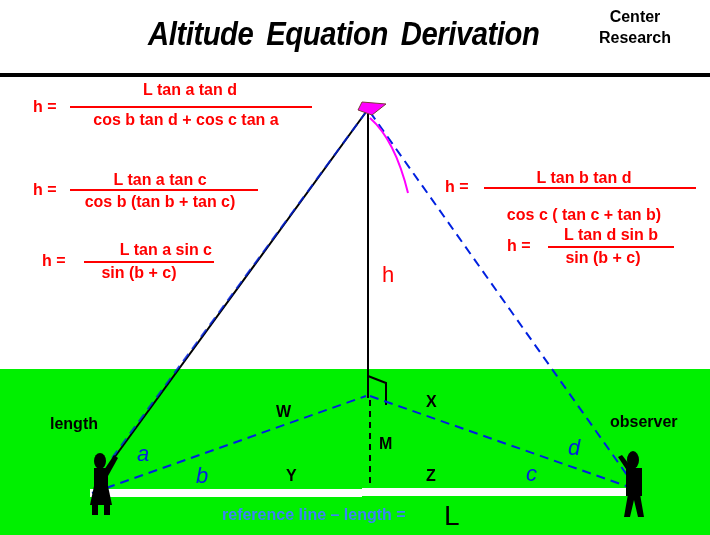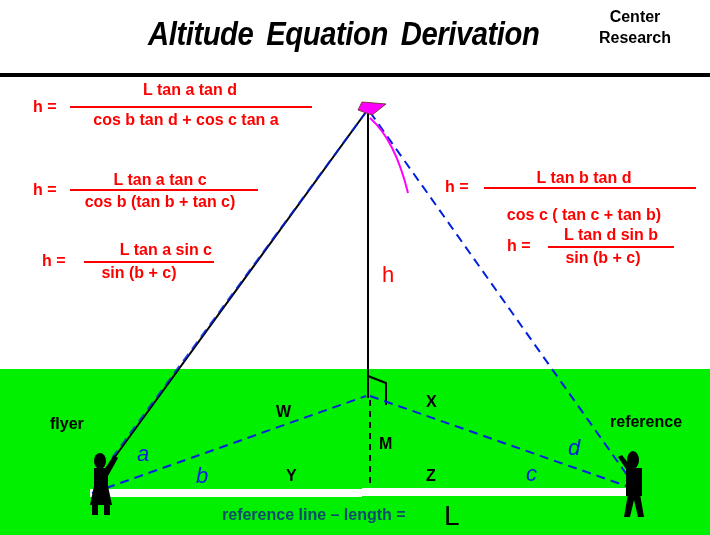--- a/index.html
+++ b/index.html
@@ -8,21 +8,21 @@
   .title { left:148px; top:14px; font-size:34px; font-weight:bold; font-style:italic; color:#000; letter-spacing:-0.5px; transform:scaleX(0.86); transform-origin:left top; white-space:nowrap; word-spacing:6px; }
   .grc { left:590px; top:6px; width:90px; text-align:center; font-size:16px; font-weight:bold; line-height:21px; color:#000; }
   .sep { left:0; top:73px; width:710px; height:4px; background:#000; }
   .ground { left:0; top:369px; width:710px; height:166px; background:#00f000; }
   .eq { color:#f00; font-weight:bold; font-size:16px; white-space:nowrap; }
   .eq .lhs { position:absolute; }
   .eq .num, .eq .den { position:absolute; text-align:center; }
   .eq .bar { position:absolute; height:2px; background:#f00; }
   .lbl { font-weight:bold; color:#000; font-size:16px; white-space:nowrap; }
   .ang { color:#0020e0; font-style:italic; font-size:22px; white-space:nowrap; }
-  .ref { left:222px; top:506px; font-size:16px; font-weight:bold; color:#0c4a6e; white-space:nowrap;text-align:right; }
+  .ref { left:222px; top:506px; font-size:16px; font-weight:bold; color:#3b82f6; white-space:nowrap;text-align:right; }
   .refL { left:444px; top:500px; font-size:28px; color:#000; }
   .hlbl { left:382px; top:262px; font-size:22px; color:#f00; }
   svg { position:absolute; left:0; top:0; }
 </style>
 </head>
 <body>
 
 <div id="stage">
 
   <div class="abs ground"></div>
@@ -100,22 +100,22 @@
   </div>
   <div class="abs eq" style="left:0;top:0;">
     <span class="lhs" style="left:507px;top:237px;">h =</span>
     <span class="num" style="left:548px;top:226px;width:126px;">L  tan d  sin b</span>
     <span class="bar" style="left:548px;top:246px;width:126px;"></span>
     <span class="den" style="left:548px;top:249px;width:110px;">sin (b + c)</span>
   </div>
 
   <div class="abs hlbl">h</div>
 
-  <div class="abs lbl" style="left:50px;top:415px;">flyer</div>
-  <div class="abs lbl" style="left:610px;top:413px;">reference</div>
+  <div class="abs lbl" style="left:50px;top:415px;">length</div>
+  <div class="abs lbl" style="left:610px;top:413px;">observer</div>
   <div class="abs lbl" style="left:276px;top:403px;">W</div>
   <div class="abs lbl" style="left:426px;top:393px;">X</div>
   <div class="abs lbl" style="left:286px;top:467px;">Y</div>
   <div class="abs lbl" style="left:426px;top:467px;">Z</div>
   <div class="abs lbl" style="left:379px;top:435px;">M</div>
 
   <div class="abs ang" style="left:137px;top:441px;">a</div>
   <div class="abs ang" style="left:196px;top:463px;">b</div>
   <div class="abs ang" style="left:526px;top:461px;">c</div>
   <div class="abs ang" style="left:568px;top:435px;">d</div>

